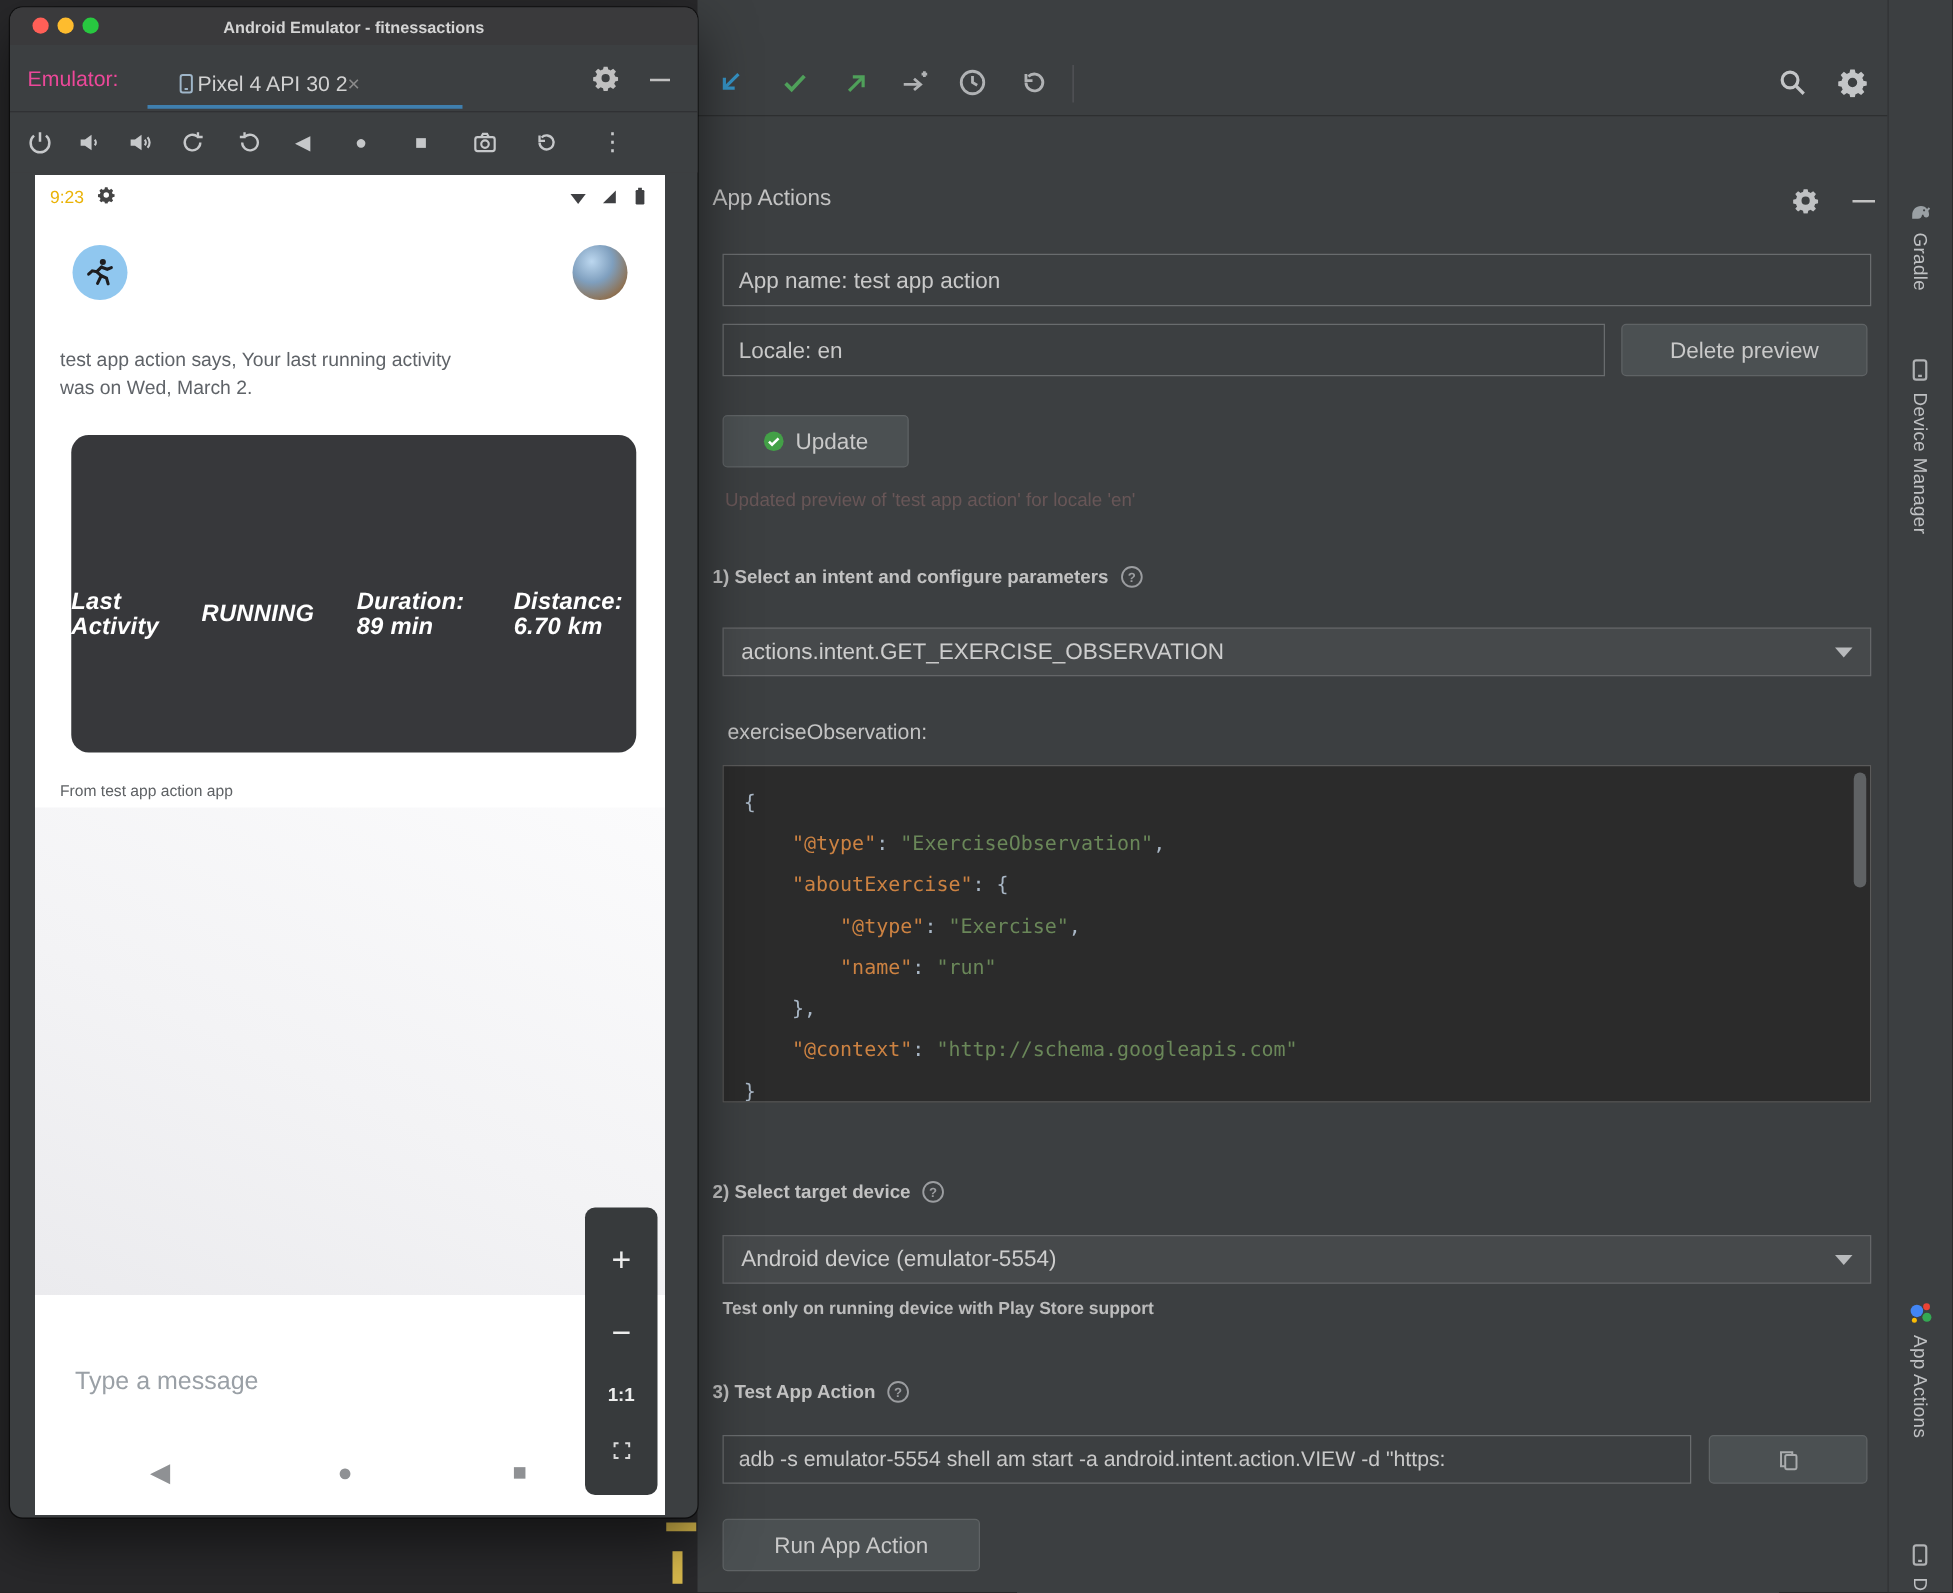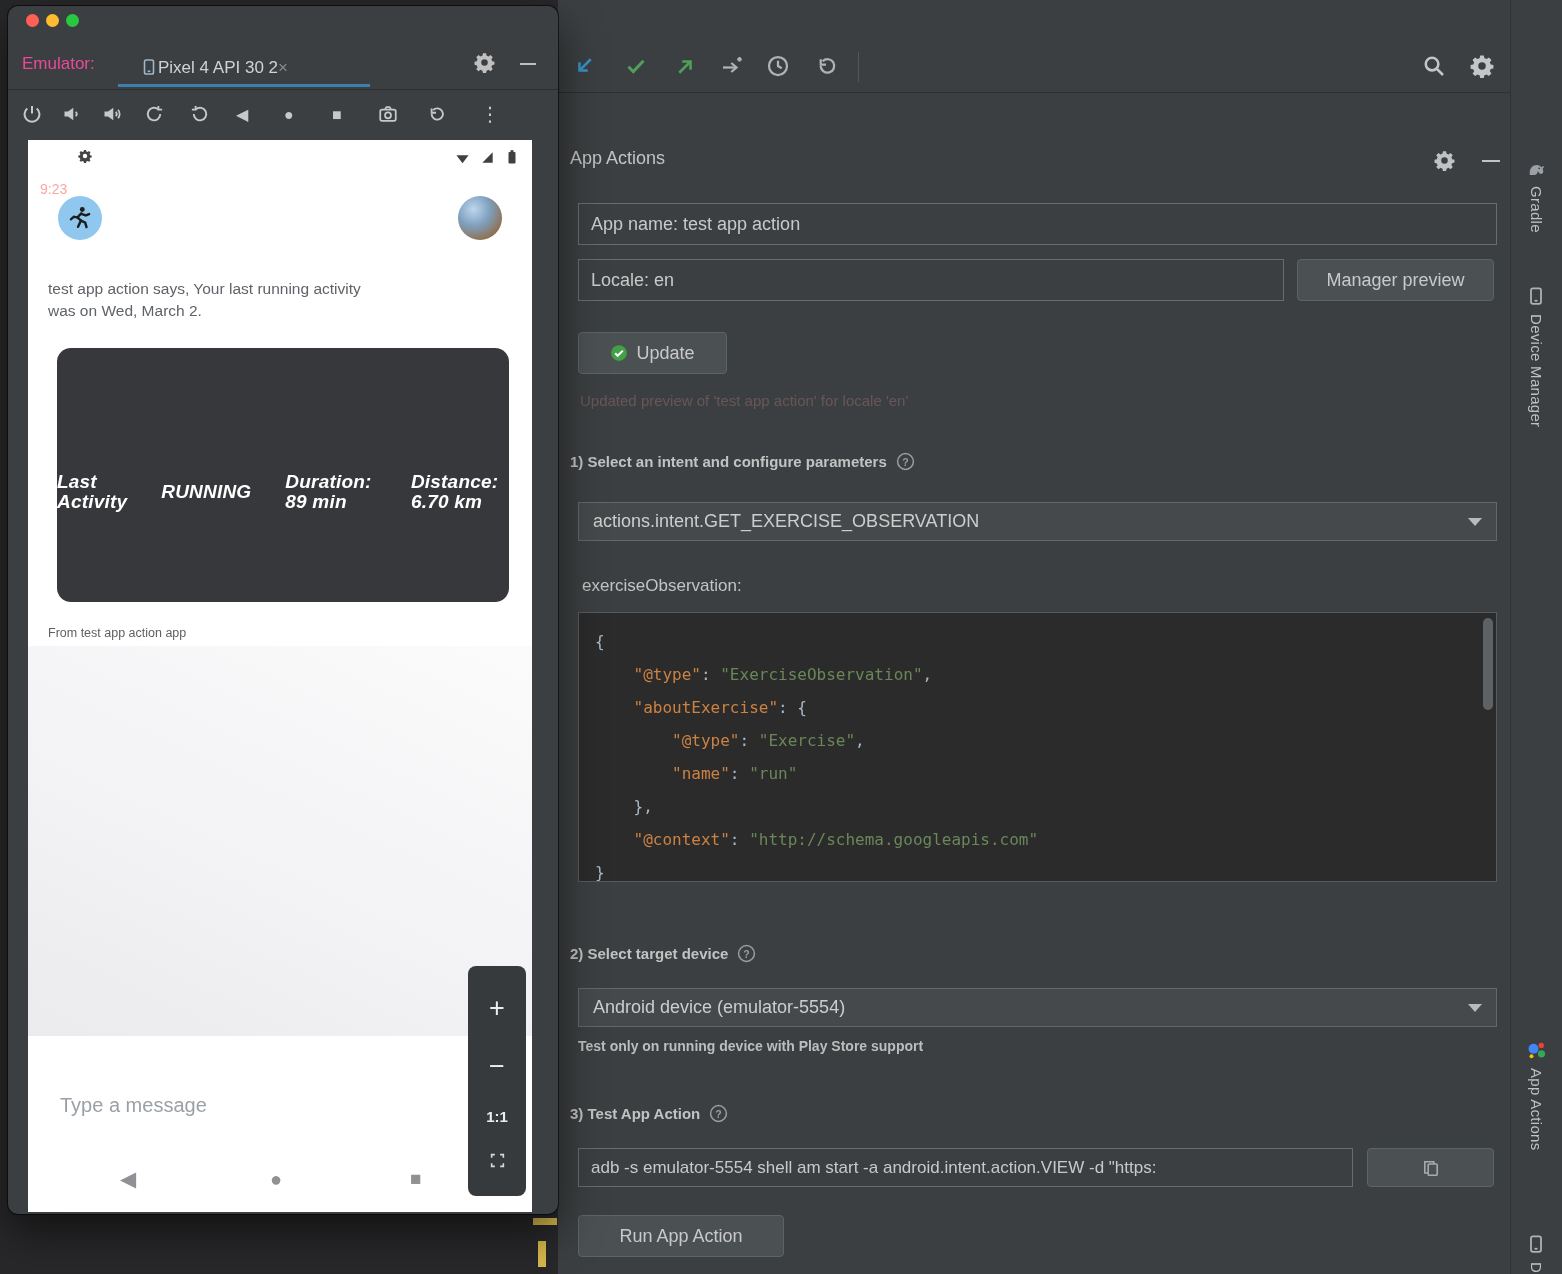--- a/index.html
+++ b/index.html
@@ -229,21 +229,21 @@
   <div class="abs" style="left:1516px;top:55px;width:24px;height:22px;border-radius:4px;background:linear-gradient(135deg,#6b7b8d 0%,#4e5a66 45%,#7d6a52 100%);"></div>
 
   <div class="abs" style="left:570px;top:148px;color:#c3c3c3;font-size:18px;">App Actions</div>
   <svg class="abs" style="left:1434px;top:150px;color:#bfc1c3;" width="21" height="21">
       <use href="#s-gear"></use>
     </svg>
   <div class="abs minusbar" style="left:1482px;top:160px;width:18px;"></div>
 
   <div class="fld" style="left:578px;top:259px;width:706px;height:42px;">Locale: en</div>
   <div class="fld" style="left:578px;top:203px;width:919px;height:42px;">App name: test app action</div>
-  <div class="btn" style="left:1297px;top:259px;width:197px;height:42px;">Manager preview</div>
+  <div class="btn" style="left:1297px;top:259px;width:197px;height:42px;">Delete preview</div>
 
   <div class="btn" style="left:578px;top:332px;width:149px;height:42px;">
     <svg width="18" height="18">
         <use href="#s-checkcircle"></use>
       </svg>
     <span>Update</span>
   </div>
 
   <div class="abs" style="left:580px;top:392px;font-size:15px;color:rgba(177,124,124,0.38);">Updated preview of 'test app action' for locale 'en'</div>
 
@@ -323,20 +323,23 @@
         <use href="#s-phone"></use>
       </svg>
     <span class="vtext">D</span>
   </div>
 
   <div class="abs" style="left:533px;top:1218px;width:24px;height:7px;background:var(--editor-mark-yellow,#d7b84c);"></div>
   <div class="abs" style="left:538px;top:1241px;width:8px;height:26px;background:var(--editor-mark-yellow,#d7b84c);"></div>
 
   <div class="abs emu-win" style="left:8px;top:6px;width:550px;height:1208px;"></div>
 
+  <div class="abs titlebar" style="left:8px;top:6px;width:550px;height:30px;">
+    <span>Android Emulator - fitnessactions</span>
+  </div>
   <div class="dot" style="left:26px;background:var(--traffic-red,#ff5f57);"></div>
   <div class="dot" style="left:46px;background:var(--traffic-yellow,#febc2e);"></div>
   <div class="dot" style="left:66px;background:var(--traffic-green,#28c840);"></div>
 
   <div class="abs" style="left:8px;top:36px;width:550px;height:54px;background:#3c3f41;border-bottom:1px solid #2c2e30;"></div>
   <div class="abs" style="left:22px;top:54px;font-size:17px;color:#ec4899;">Emulator:</div>
   <div class="abs" style="left:140px;top:58px;display:flex;align-items:flex-start;gap:0;">
     <svg width="18" height="18" style="color:#9fb6c9;">
         <use href="#s-phone"></use>
       </svg>
@@ -371,21 +374,21 @@
   <svg class="abs" style="left:378px;top:104px;color:#c6c8ca;" width="20" height="20">
       <use href="#s-cam"></use>
     </svg>
   <svg class="abs" style="left:426px;top:104px;color:#c6c8ca;" width="20" height="20">
       <use href="#s-undo"></use>
     </svg>
   <div class="abs glyph" style="left:480px;top:104px;font-size:20px;">⋮</div>
 
   <div class="abs" style="left:28px;top:140px;width:504px;height:1072px;background:#ffffff;"></div>
 
-  <div class="abs" style="left:40px;top:149px;font-size:14px;color:#fca5a5;margin-top:32px;">9:23</div>
+  <div class="abs" style="left:40px;top:149px;font-size:14px;color:#eab308;">9:23</div>
   <svg class="abs" style="left:78px;top:149px;color:#454545;" width="14" height="14">
       <use href="#s-gear"></use>
     </svg>
   <svg class="abs" style="left:455px;top:150px;color:#3f4043;" width="15" height="15">
       <use href="#s-wifi"></use>
     </svg>
   <svg class="abs" style="left:480px;top:150px;color:#3f4043;" width="15" height="15">
       <use href="#s-cell"></use>
     </svg>
   <svg class="abs" style="left:504px;top:149px;color:#3f4043;" width="16" height="16">

